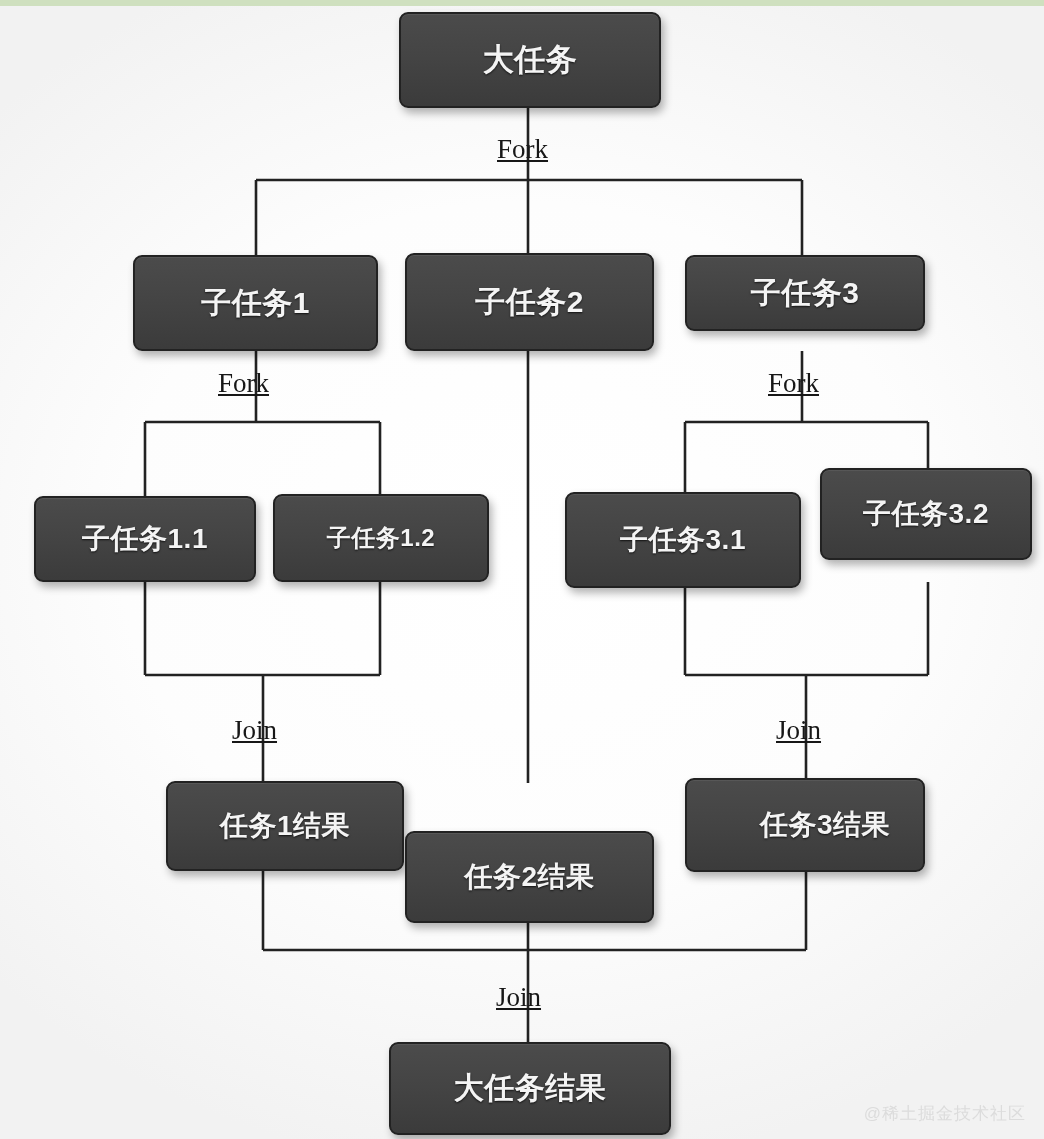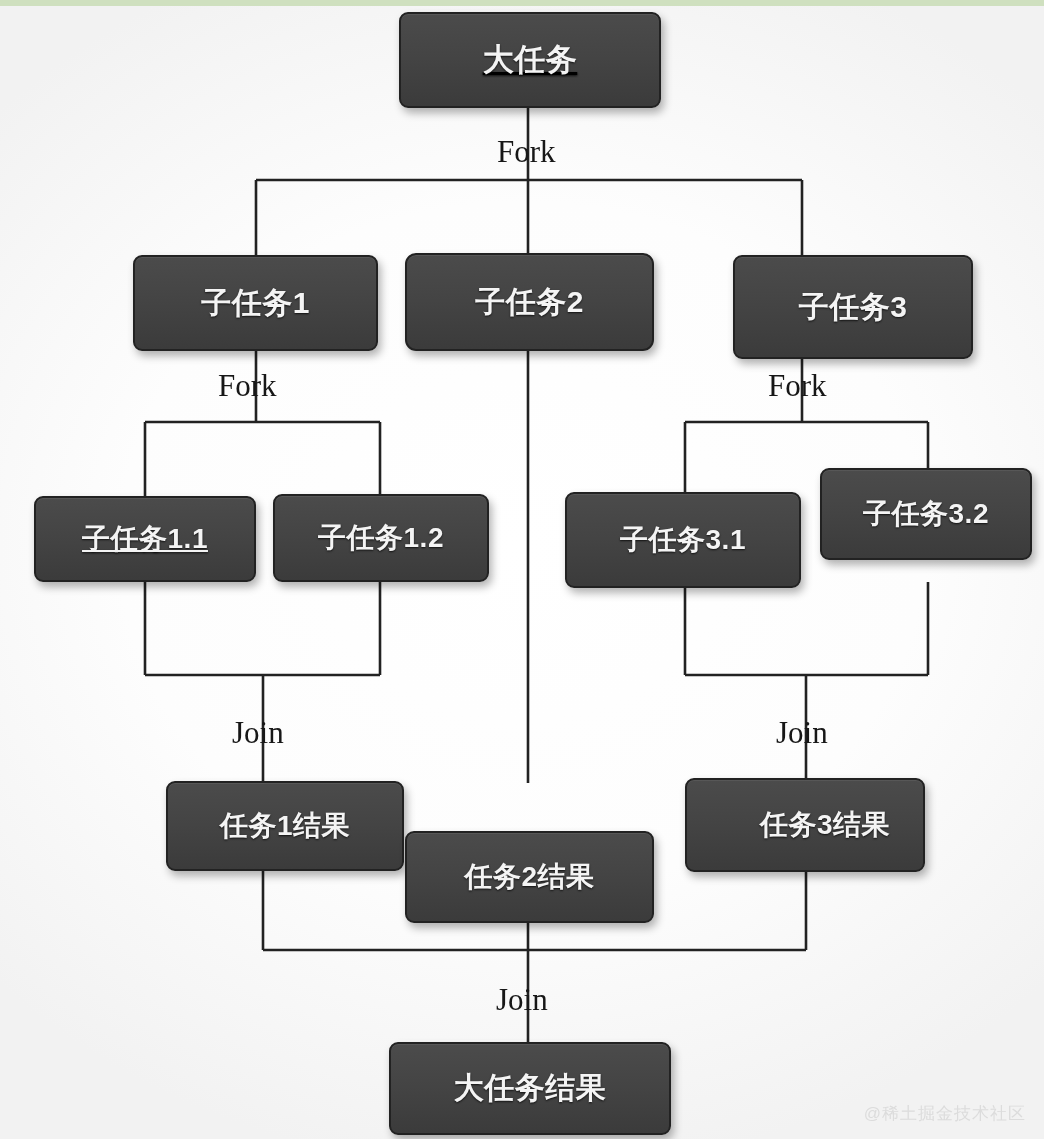--- a/index.html
+++ b/index.html
@@ -52,24 +52,25 @@
     color: #f4f4f4;
     font-family: "Liberation Sans", sans-serif;
     font-weight: 700;
     letter-spacing: 0.5px;
     text-shadow: 0 1px 2px rgba(0,0,0,0.75);
     white-space: nowrap;
   }
   .edge-label {
     position: absolute;
     font-family: "Liberation Serif", serif;
-    font-size: 31px;
+    font-size: 27px;
     color: #171717;
     white-space: nowrap;
     z-index: 4;
+    text-decoration: underline;
   }
   #watermark {
     position: absolute;
     right: 18px;
     bottom: 14px;
     font-family: "Liberation Sans", sans-serif;
     font-size: 17px;
     color: #dcdcdc;
     letter-spacing: 1px;
     white-space: nowrap;
@@ -106,37 +107,37 @@
       <path d="M685,675 L928,675" stroke="#222222" stroke-width="2.6" fill="none"></path>
       <path d="M806,675 L806,778" stroke="#222222" stroke-width="2.6" fill="none"></path>
       <path d="M528,351 L528,783" stroke="#222222" stroke-width="2.6" fill="none"></path>
       <path d="M263,871 L263,950" stroke="#222222" stroke-width="2.6" fill="none"></path>
       <path d="M806,872 L806,950" stroke="#222222" stroke-width="2.6" fill="none"></path>
       <path d="M263,950 L806,950" stroke="#222222" stroke-width="2.6" fill="none"></path>
       <path d="M528,875 L528,1042" stroke="#222222" stroke-width="2.6" fill="none"></path>
     </svg>
 
   <div id="nodes-layer">
-      <div class="node" style="left: 399px; top: 12px; width: 262px; height: 96px; text-decoration: underline;">
+      <div class="node" style="left: 399px; top: 12px; width: 262px; height: 96px;">
         <span class="node-label" style="font-size: 31px;">大任务</span>
       </div>
       <div class="node" style="left: 133px; top: 255px; width: 245px; height: 96px;">
         <span class="node-label" style="font-size: 30px;">子任务1</span>
       </div>
-      <div class="node" style="left: 405px; top: 253px; width: 249px; height: 98px; border-radius: 11px;">
+      <div class="node" style="left: 405px; top: 253px; width: 249px; height: 98px;">
         <span class="node-label" style="font-size: 30px;">子任务2</span>
       </div>
-      <div class="node" style="left: 685px; top: 255px; width: 240px; height: 104px; margin-left: 48px;">
+      <div class="node" style="left: 685px; top: 255px; width: 240px; height: 76px;">
         <span class="node-label" style="font-size: 30px;">子任务3</span>
       </div>
       <div class="node" style="left: 34px; top: 496px; width: 222px; height: 86px;">
-        <span class="node-label" style="font-size: 28px; text-decoration: underline;">子任务1.1</span>
+        <span class="node-label" style="font-size: 28px;">子任务1.1</span>
       </div>
       <div class="node" style="left: 273px; top: 494px; width: 216px; height: 88px;">
-        <span class="node-label" style="font-size: 28px;">子任务1.2</span>
+        <span class="node-label" style="font-size: 24px;">子任务1.2</span>
       </div>
       <div class="node" style="left: 565px; top: 492px; width: 236px; height: 96px;">
         <span class="node-label" style="font-size: 28px;">子任务3.1</span>
       </div>
       <div class="node" style="left: 820px; top: 468px; width: 212px; height: 92px;">
         <span class="node-label" style="font-size: 28px;">子任务3.2</span>
       </div>
       <div class="node" style="left: 146px; top: 781px; width: 238px; height: 90px; margin-left: 20px;">
         <span class="node-label" style="font-size: 28px;">任务1结果</span>
       </div>

